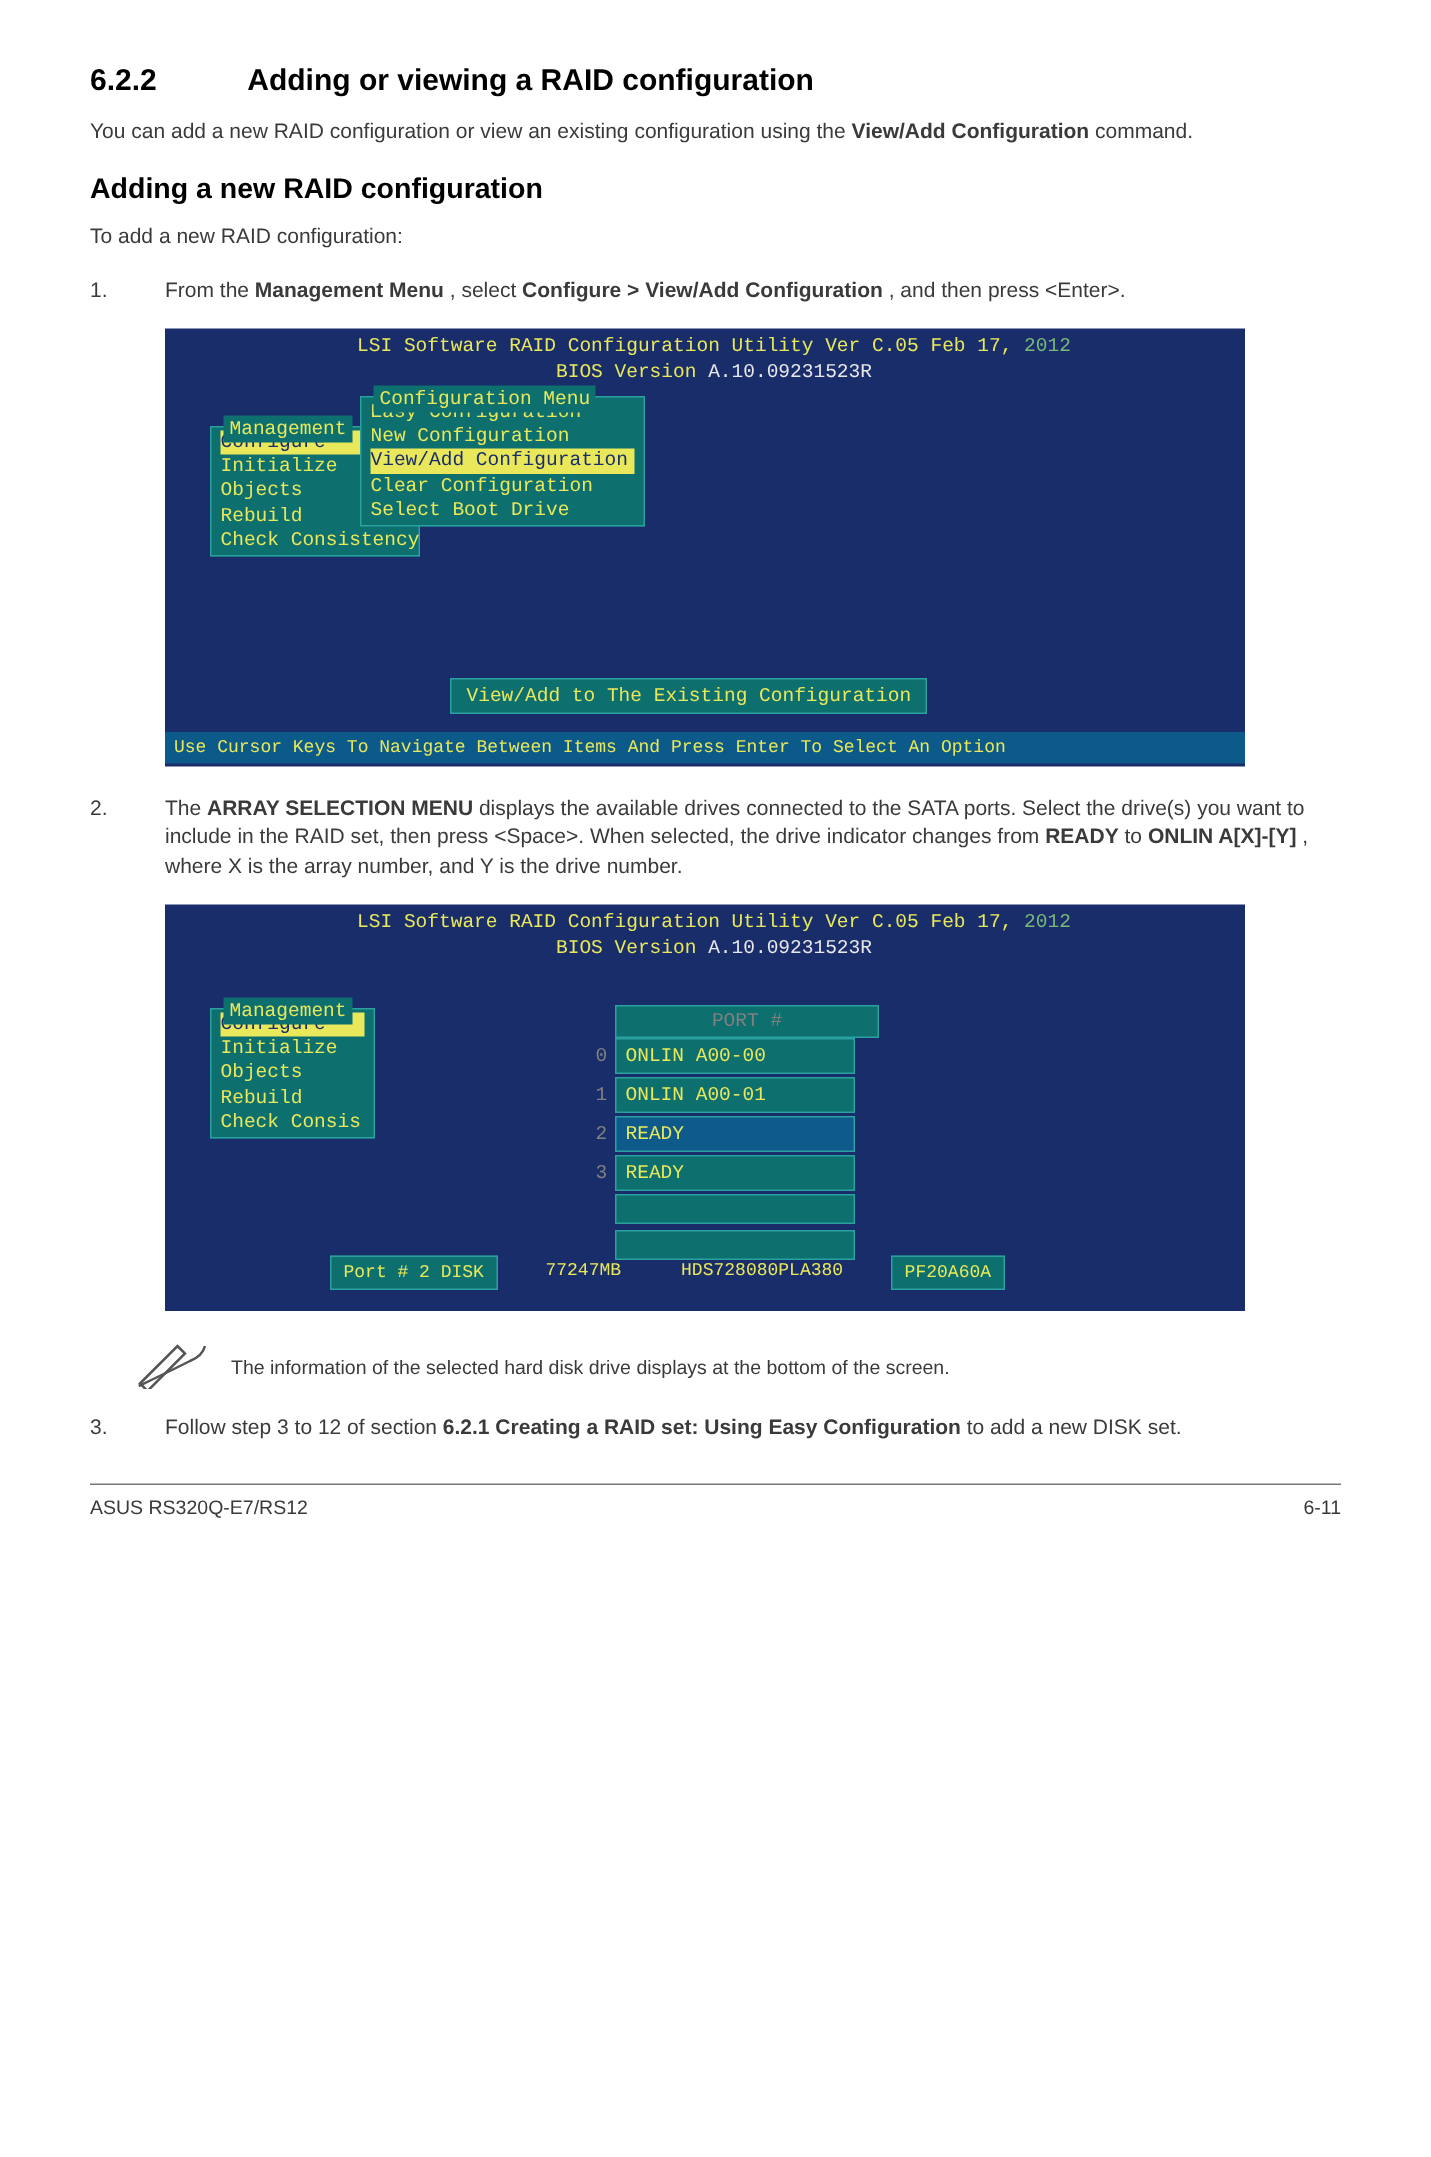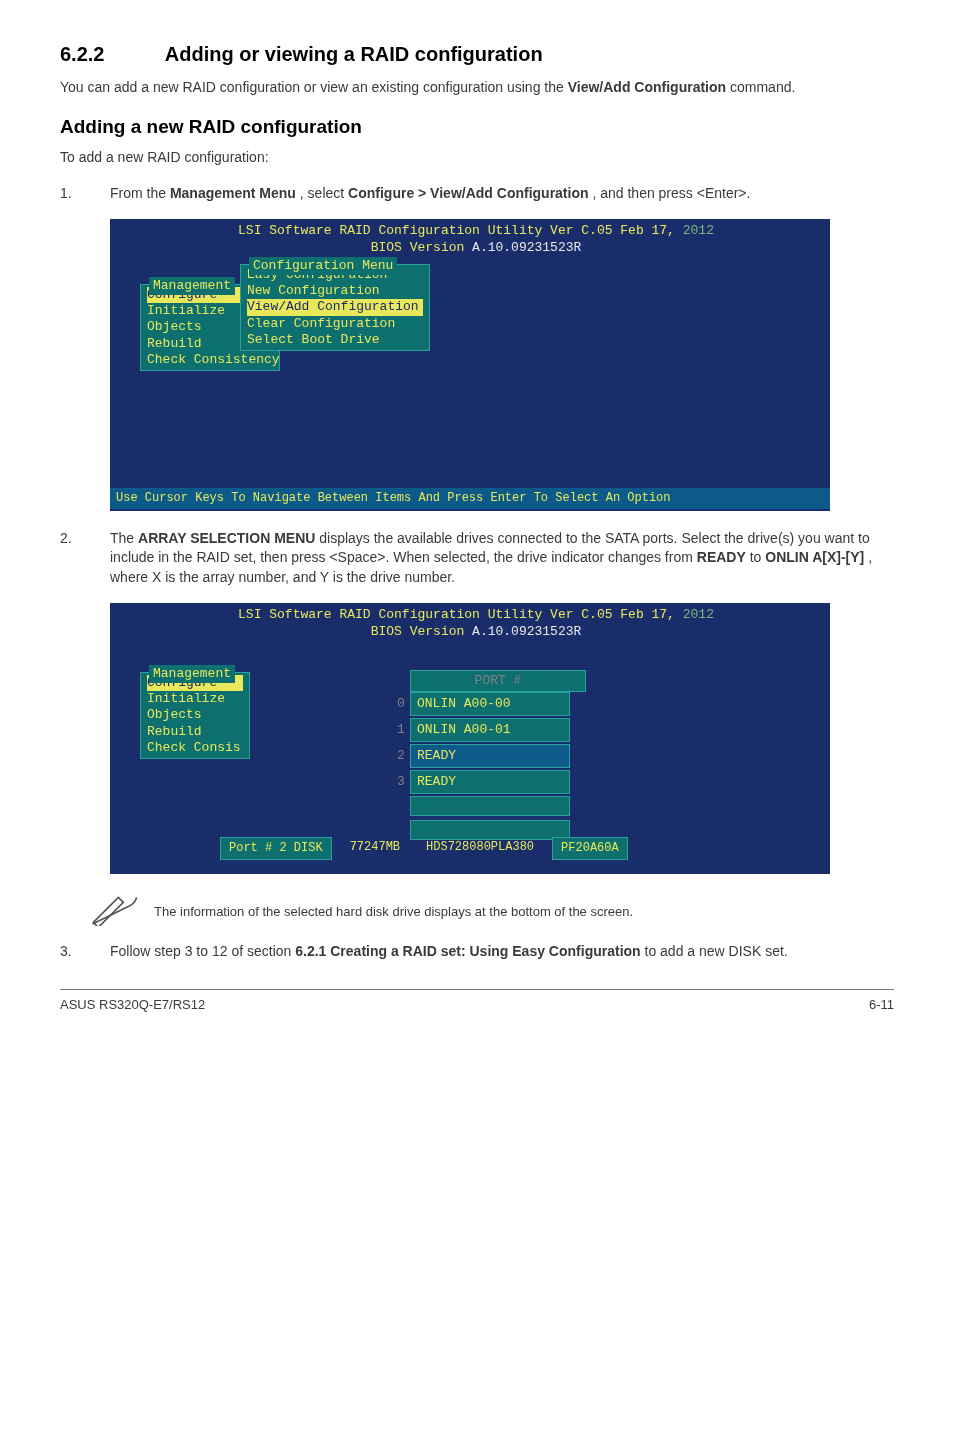--- a/index.html
+++ b/index.html
@@ -89,21 +89,21 @@
     background: #0e6f6f;
     color: #e8e85a;
     padding: 2px 6px;
     width: 160px;
   }
   .drive-cell .idx { position:absolute; left:-14px; color:#808080; }
 
   .info-bar {
     position: absolute;
     left: 110px; bottom: 12px;
-    display: flex; gap: 10px;
+    display: flex; gap: 24px;
     font-size: 12px;
   }
   .info-chip { border: 1px solid #2aa0a0; background:#0e6f6f; color:#e8e85a; padding: 2px 8px; }
 
   
   .note-row { display: flex; align-items: center; gap: 14px; margin: 6px 0 10px 30px; }
   .note-icon svg { width: 50px; height: 34px; }
   .note-text { font-size: 13px; color: #3a3a3a; }
 
   
@@ -161,20 +161,23 @@
 
     <div class="bios-box" style="left:130px; top:6px; width:190px;">
       <span class="head">Configuration Menu</span>
       <div class="bios-item">Easy Configuration</div>
       <div class="bios-item">New Configuration</div>
       <div class="bios-item selected">View/Add Configuration</div>
       <div class="bios-item">Clear Configuration</div>
       <div class="bios-item">Select Boot Drive</div>
     </div>
 
+    <div class="bios-box" style="left:190px; bottom:12px; padding:2px 10px;">
+      <span>View/Add to The Existing Configuration</span>
+    </div>
   </div>
   <div class="footer-bar">Use Cursor Keys To Navigate Between Items And Press Enter To Select An Option</div>
 </div>
 
 <ol class="steps">
   <li>
     <span class="step-num">2.</span>
     <span>The </span>
     <strong>ARRAY SELECTION MENU</strong>
     <span> displays the available drives connected to the SATA ports. Select the drive(s) you want to include in the RAID set, then press &lt;Space&gt;. When selected, the drive indicator changes from </span>

